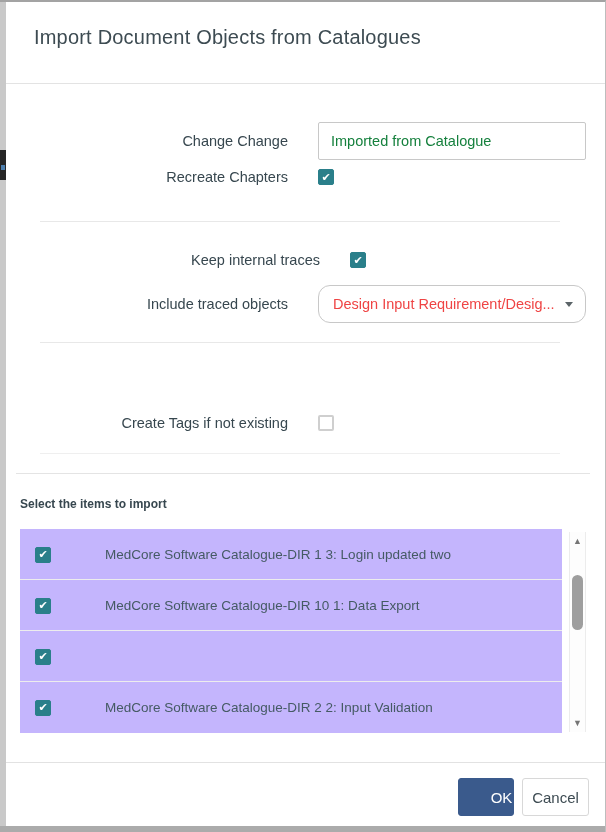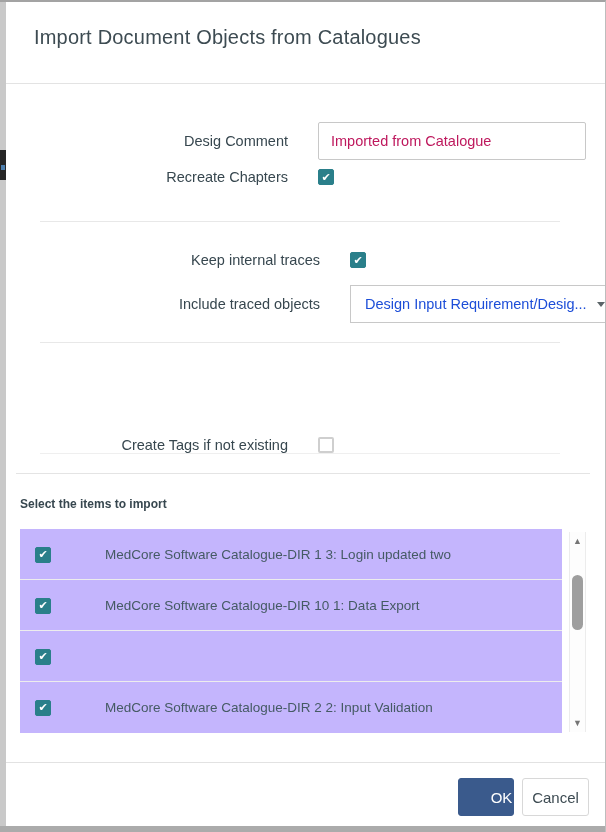--- a/index.html
+++ b/index.html
@@ -31,27 +31,27 @@
   .hr-footer { top:760px; left:0; width:606px; background:#e2e2e2; }
 
   .form-row { position:absolute; left:0; width:590px; display:flex; align-items:center; }
   .form-label {
     width:288px; text-align:right; font-size:14.5px; color:#37474f; flex:0 0 288px;
   }
   .form-control-slot { margin-left:30px; display:flex; align-items:center; }
 
   .text-input {
     width:268px; height:38px; border:1px solid #c8c8c8; border-radius:2px;
-    padding:0 12px; font-size:14.5px; color:#be185d; background:#fff;
+    padding:0 12px; font-size:14.5px; color:#15803d; background:#fff;
     font-family:"Liberation Sans", sans-serif; outline:none;
   }
   .select-box {
-    width:268px; height:38px; border:1px solid #c8c8c8; border-radius:0;
+    width:268px; height:38px; border:1px solid #c8c8c8; border-radius:12px;
     background:#fff; display:flex; align-items:center; padding:0 12px 0 14px;
-    font-size:14.5px; color:#1d4ed8; cursor:pointer;
+    font-size:14.5px; color:#ef4444; cursor:pointer;
   }
   .select-text { flex:1; white-space:nowrap; overflow:hidden; }
   .caret-down {
     width:0; height:0; margin-left:8px;
     border-left:4.5px solid transparent; border-right:4.5px solid transparent;
     border-top:5px solid #5b6468;
   }
 
   .cb {
     width:16px; height:16px; border-radius:2px; display:inline-flex;
@@ -105,21 +105,21 @@
   <div class="bg-left">
     <div class="dark-block"></div>
     <div class="blue-dash"></div>
   </div>
   <div class="bg-bottom"></div>
 
   <div class="dialog-title">Import Document Objects from Catalogues</div>
   <div class="hr hr-header"></div>
 
   <div class="form-row" style="top:120px; height:38px;">
-    <div class="form-label">Desig Comment</div>
+    <div class="form-label">Change Change</div>
     <div class="form-control-slot">
       <input class="text-input" type="text" value="Imported from Catalogue" style="">
     </div>
   </div>
 
   <div class="form-row" style="top:165px; height:20px;">
     <div class="form-label">Recreate Chapters</div>
     <div class="form-control-slot">
       <span class="cb checked"></span>
     </div>
@@ -127,34 +127,34 @@
 
   <div class="hr hr-inset-1"></div>
 
   <div class="form-row" style="top:248px; height:20px;margin-left:32px;">
     <div class="form-label">Keep internal traces</div>
     <div class="form-control-slot">
       <span class="cb checked"></span>
     </div>
   </div>
 
-  <div class="form-row" style="top:283px; height:38px;padding-left:32px;">
+  <div class="form-row" style="top:283px; height:38px;">
     <div class="form-label">Include traced objects</div>
     <div class="form-control-slot">
       <div class="select-box">
         <span class="select-text">Design Input Requirement/Desig...</span>
         <span class="caret-down"></span>
       </div>
     </div>
   </div>
 
   <div class="hr hr-inset-2"></div>
 
 
-  <div class="form-row" style="top:433px; height:20px;align-items:center;">
+  <div class="form-row" style="top:411px; height:20px;align-items:center;">
     <div class="form-label">Create Tags if not existing</div>
     <div class="form-control-slot">
       <span class="cb disabled unchecked"></span>
     </div>
   </div>
 
   <div class="hr hr-inset-3"></div>
   <div class="hr hr-section"></div>
 
   <div class="items-heading">Select the items to import</div>

